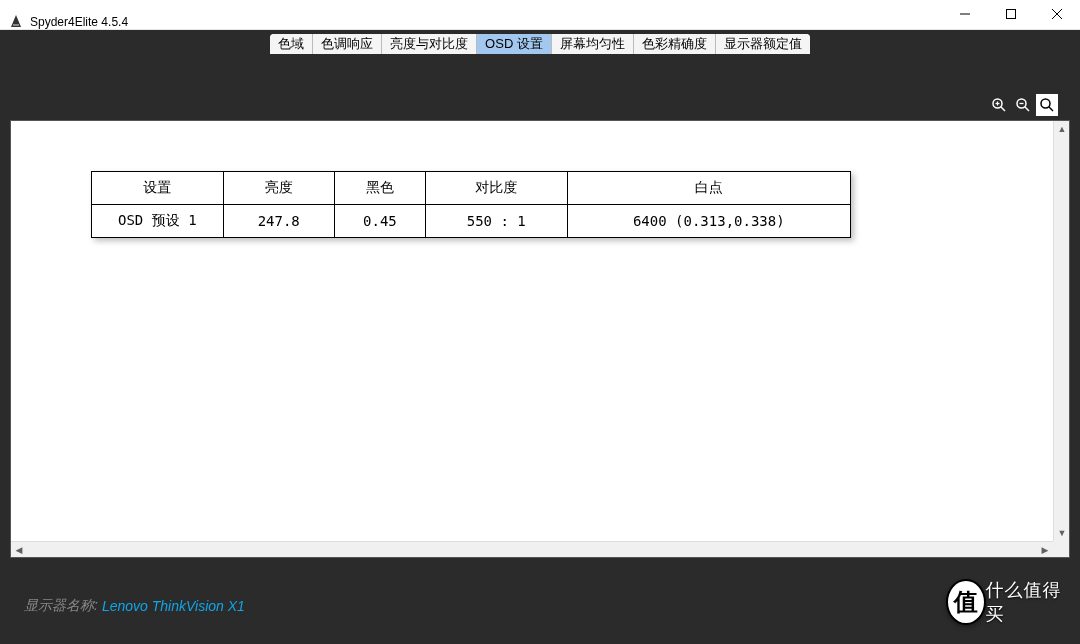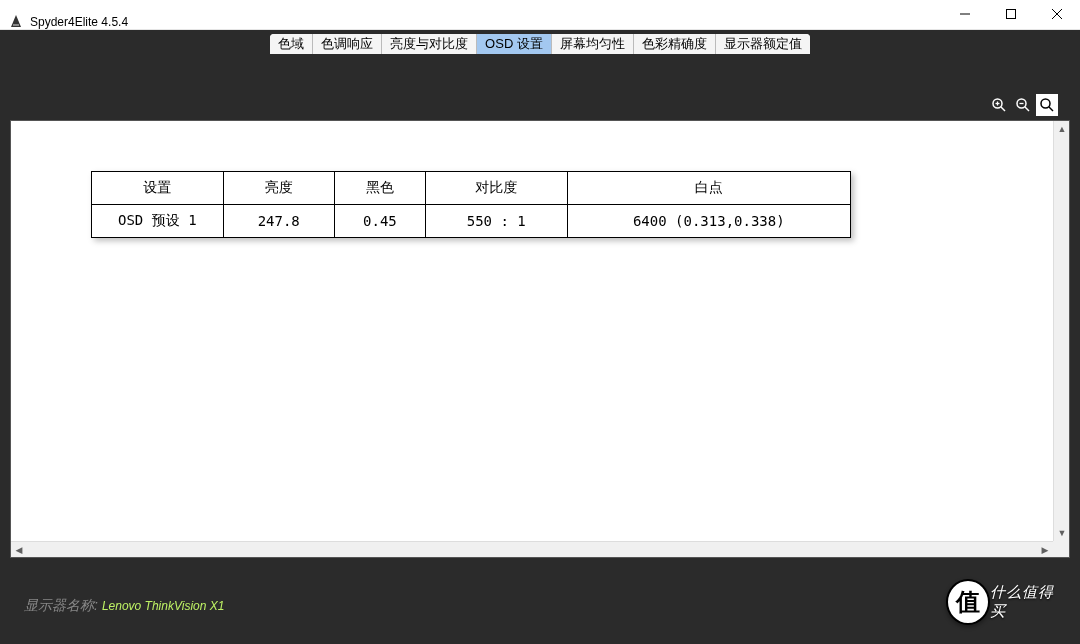--- a/index.html
+++ b/index.html
@@ -157,21 +157,21 @@
   .hscroll .left{left:0;} .hscroll .right{right:0;}
   .scroll-corner{position:absolute;right:0;bottom:0;width:16px;height:16px;background:#f0f0f0;}
 
   
   .footer {
     position:absolute; left:0; right:0; bottom:0; height:76px;
     display:flex; align-items:center;
     padding: 0 24px;
   }
   .footer .label { color:#888; font-size:14px; font-style:italic; }
-  .footer .value { color:#bef264; font-size:12px; font-style:italic; margin-left:4px;}
+  .footer .value { color:#0ea5e9; font-size:14px; font-style:italic; margin-left:4px;}
   .footer-spacer{flex:1;}
   .footer .fbtn {
     min-width:110px; height:26px;
     border:1px solid #000;
     background:linear-gradient(#353535,#1a1a1a);
     color:#18a9c8;
     font-size:14px;
     display:flex;align-items:center;justify-content:center;
     margin-left:16px; cursor:pointer;
   }
@@ -183,24 +183,23 @@
     display:flex;align-items:center;
   }
   .wm-circle{
     width:46px;height:46px;border-radius:50%;
     background:#fff;border:2px solid #000;
     display:flex;align-items:center;justify-content:center;
     font-size:24px;font-weight:bold;color:#000;
     box-shadow:0 2px 4px rgba(0,0,0,0.4);
   }
   .wm-text{
-    color:#fff;font-size:15px;
+    color:#fff;font-size:18px;
     text-shadow:0 1px 2px #000;
     letter-spacing:1px;
-    font-style:italic;
   }
 </style>
 </head>
 <body>
 
 <div class="titlebar">
   <span class="app-icon">
     <svg viewBox="0 0 16 16">
         <path d="M3 14 L8 2 L13 14 Z" fill="#333"></path>
         <rect x="5" y="11" width="6" height="2" fill="#888"></rect>

